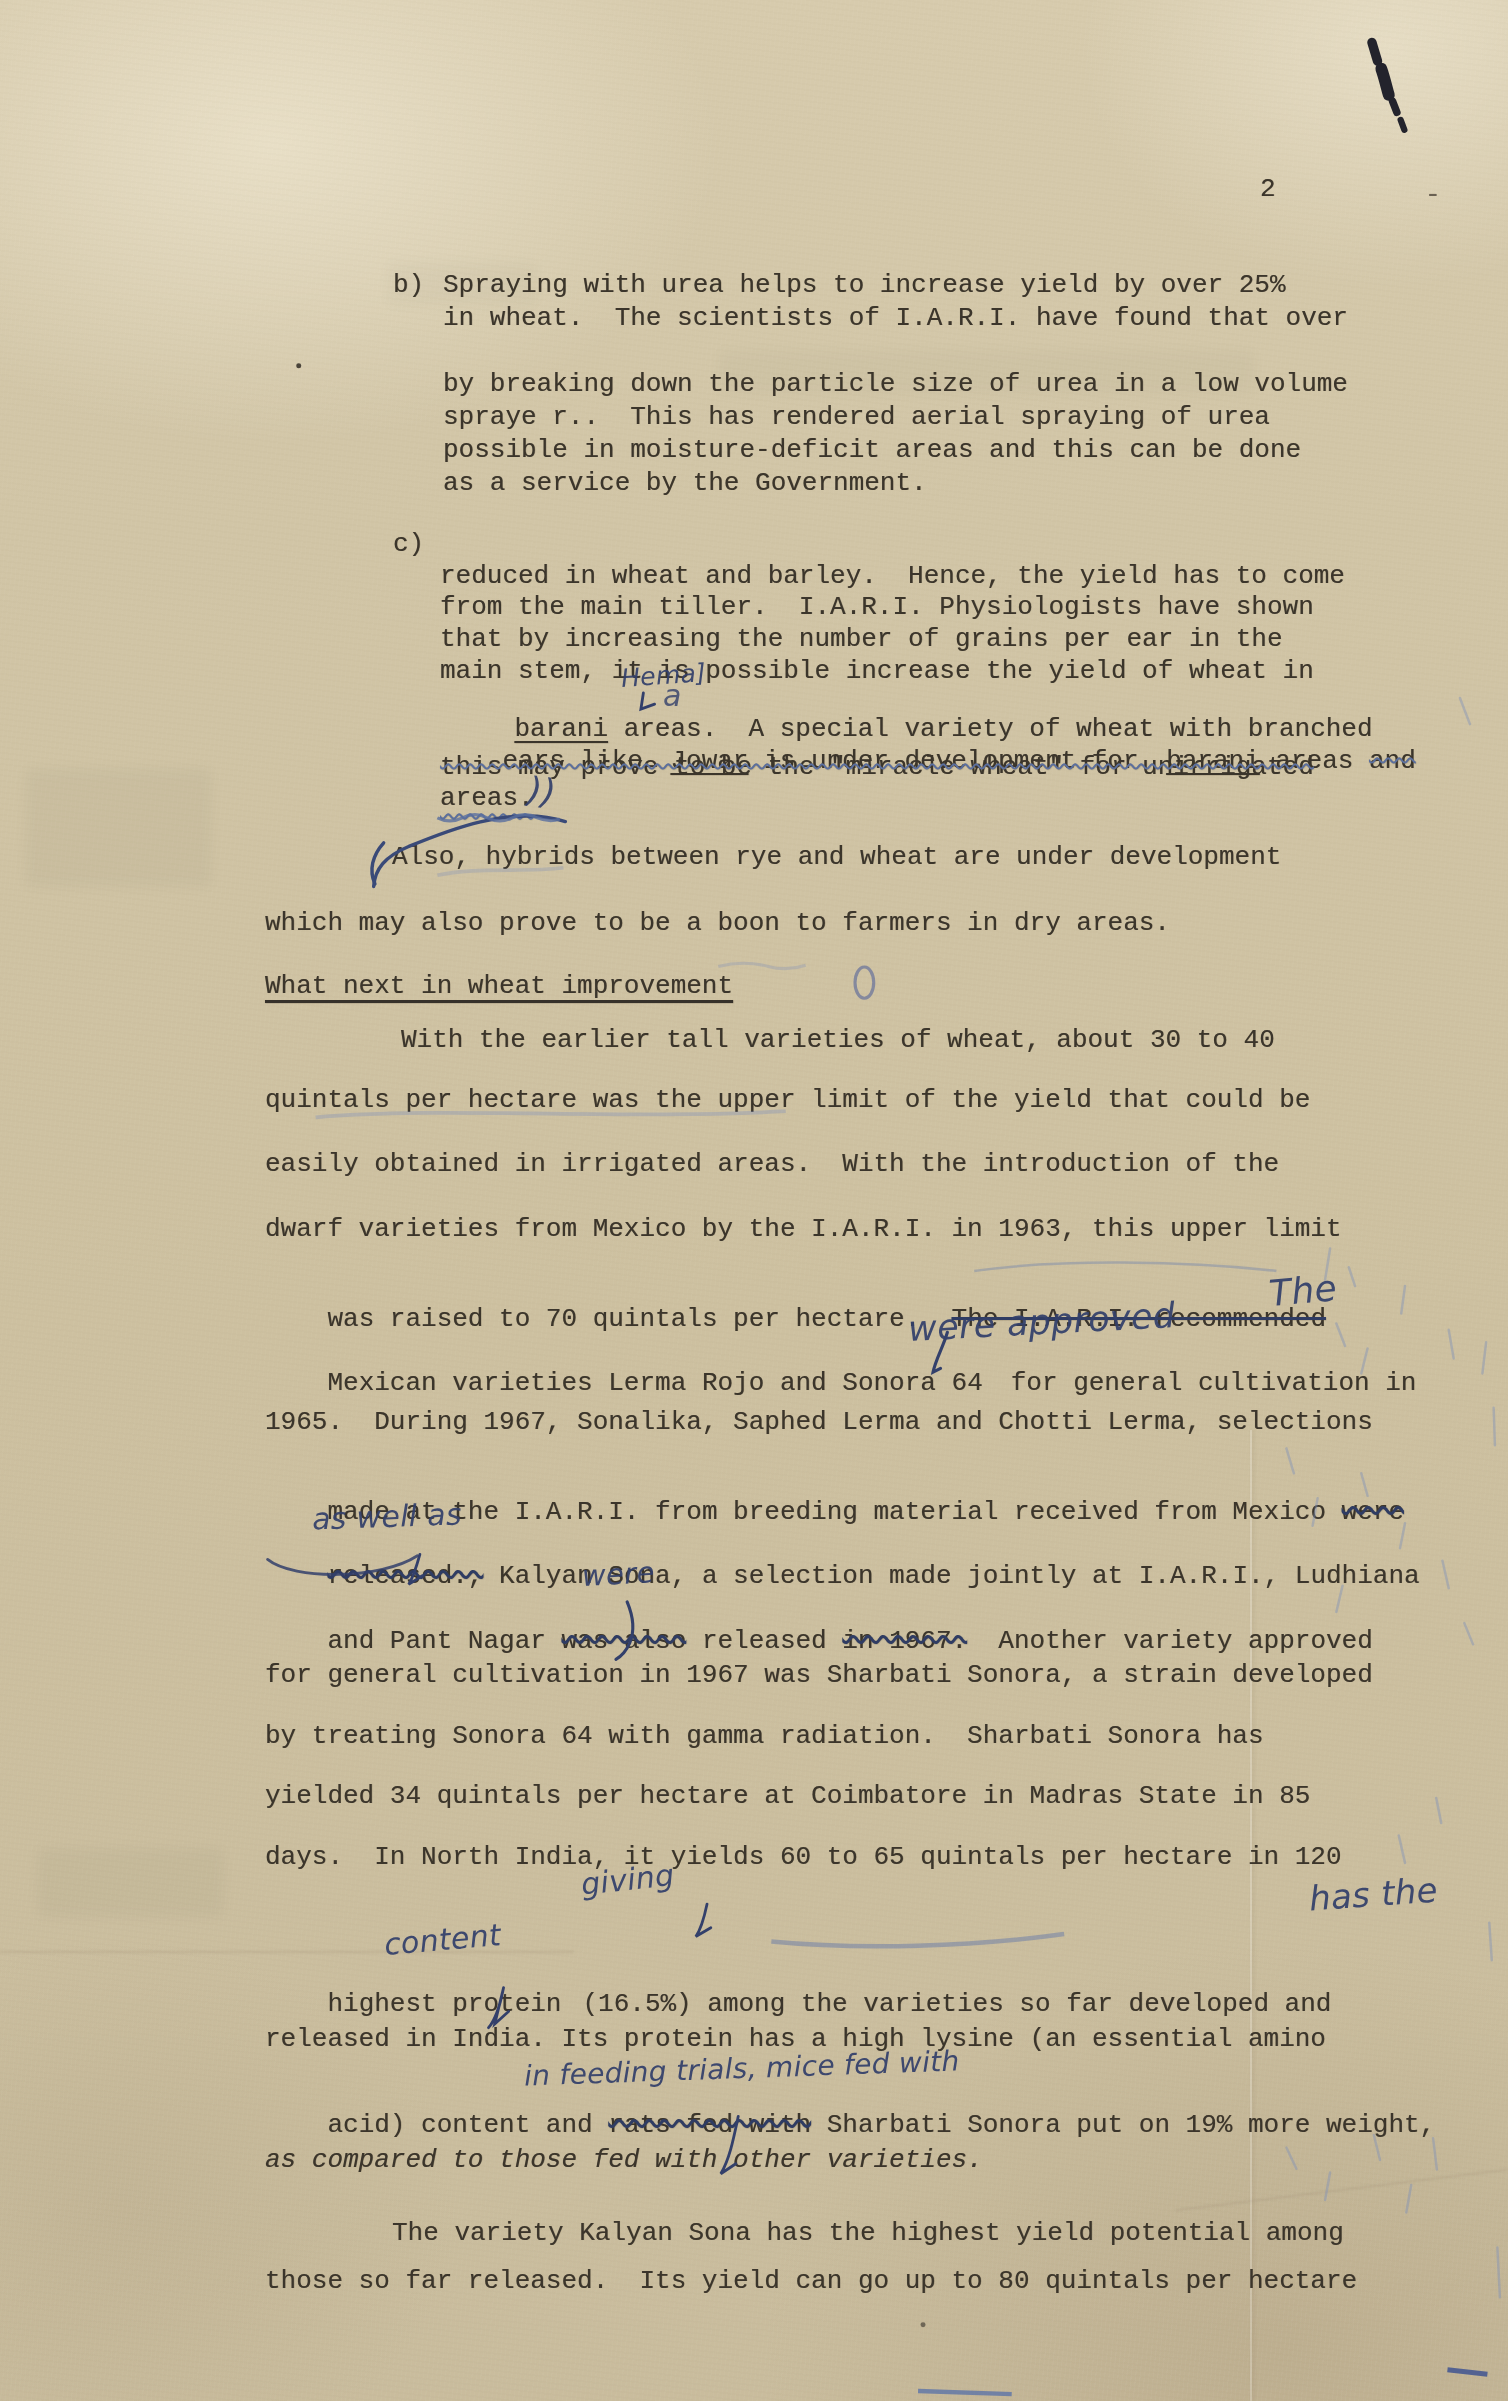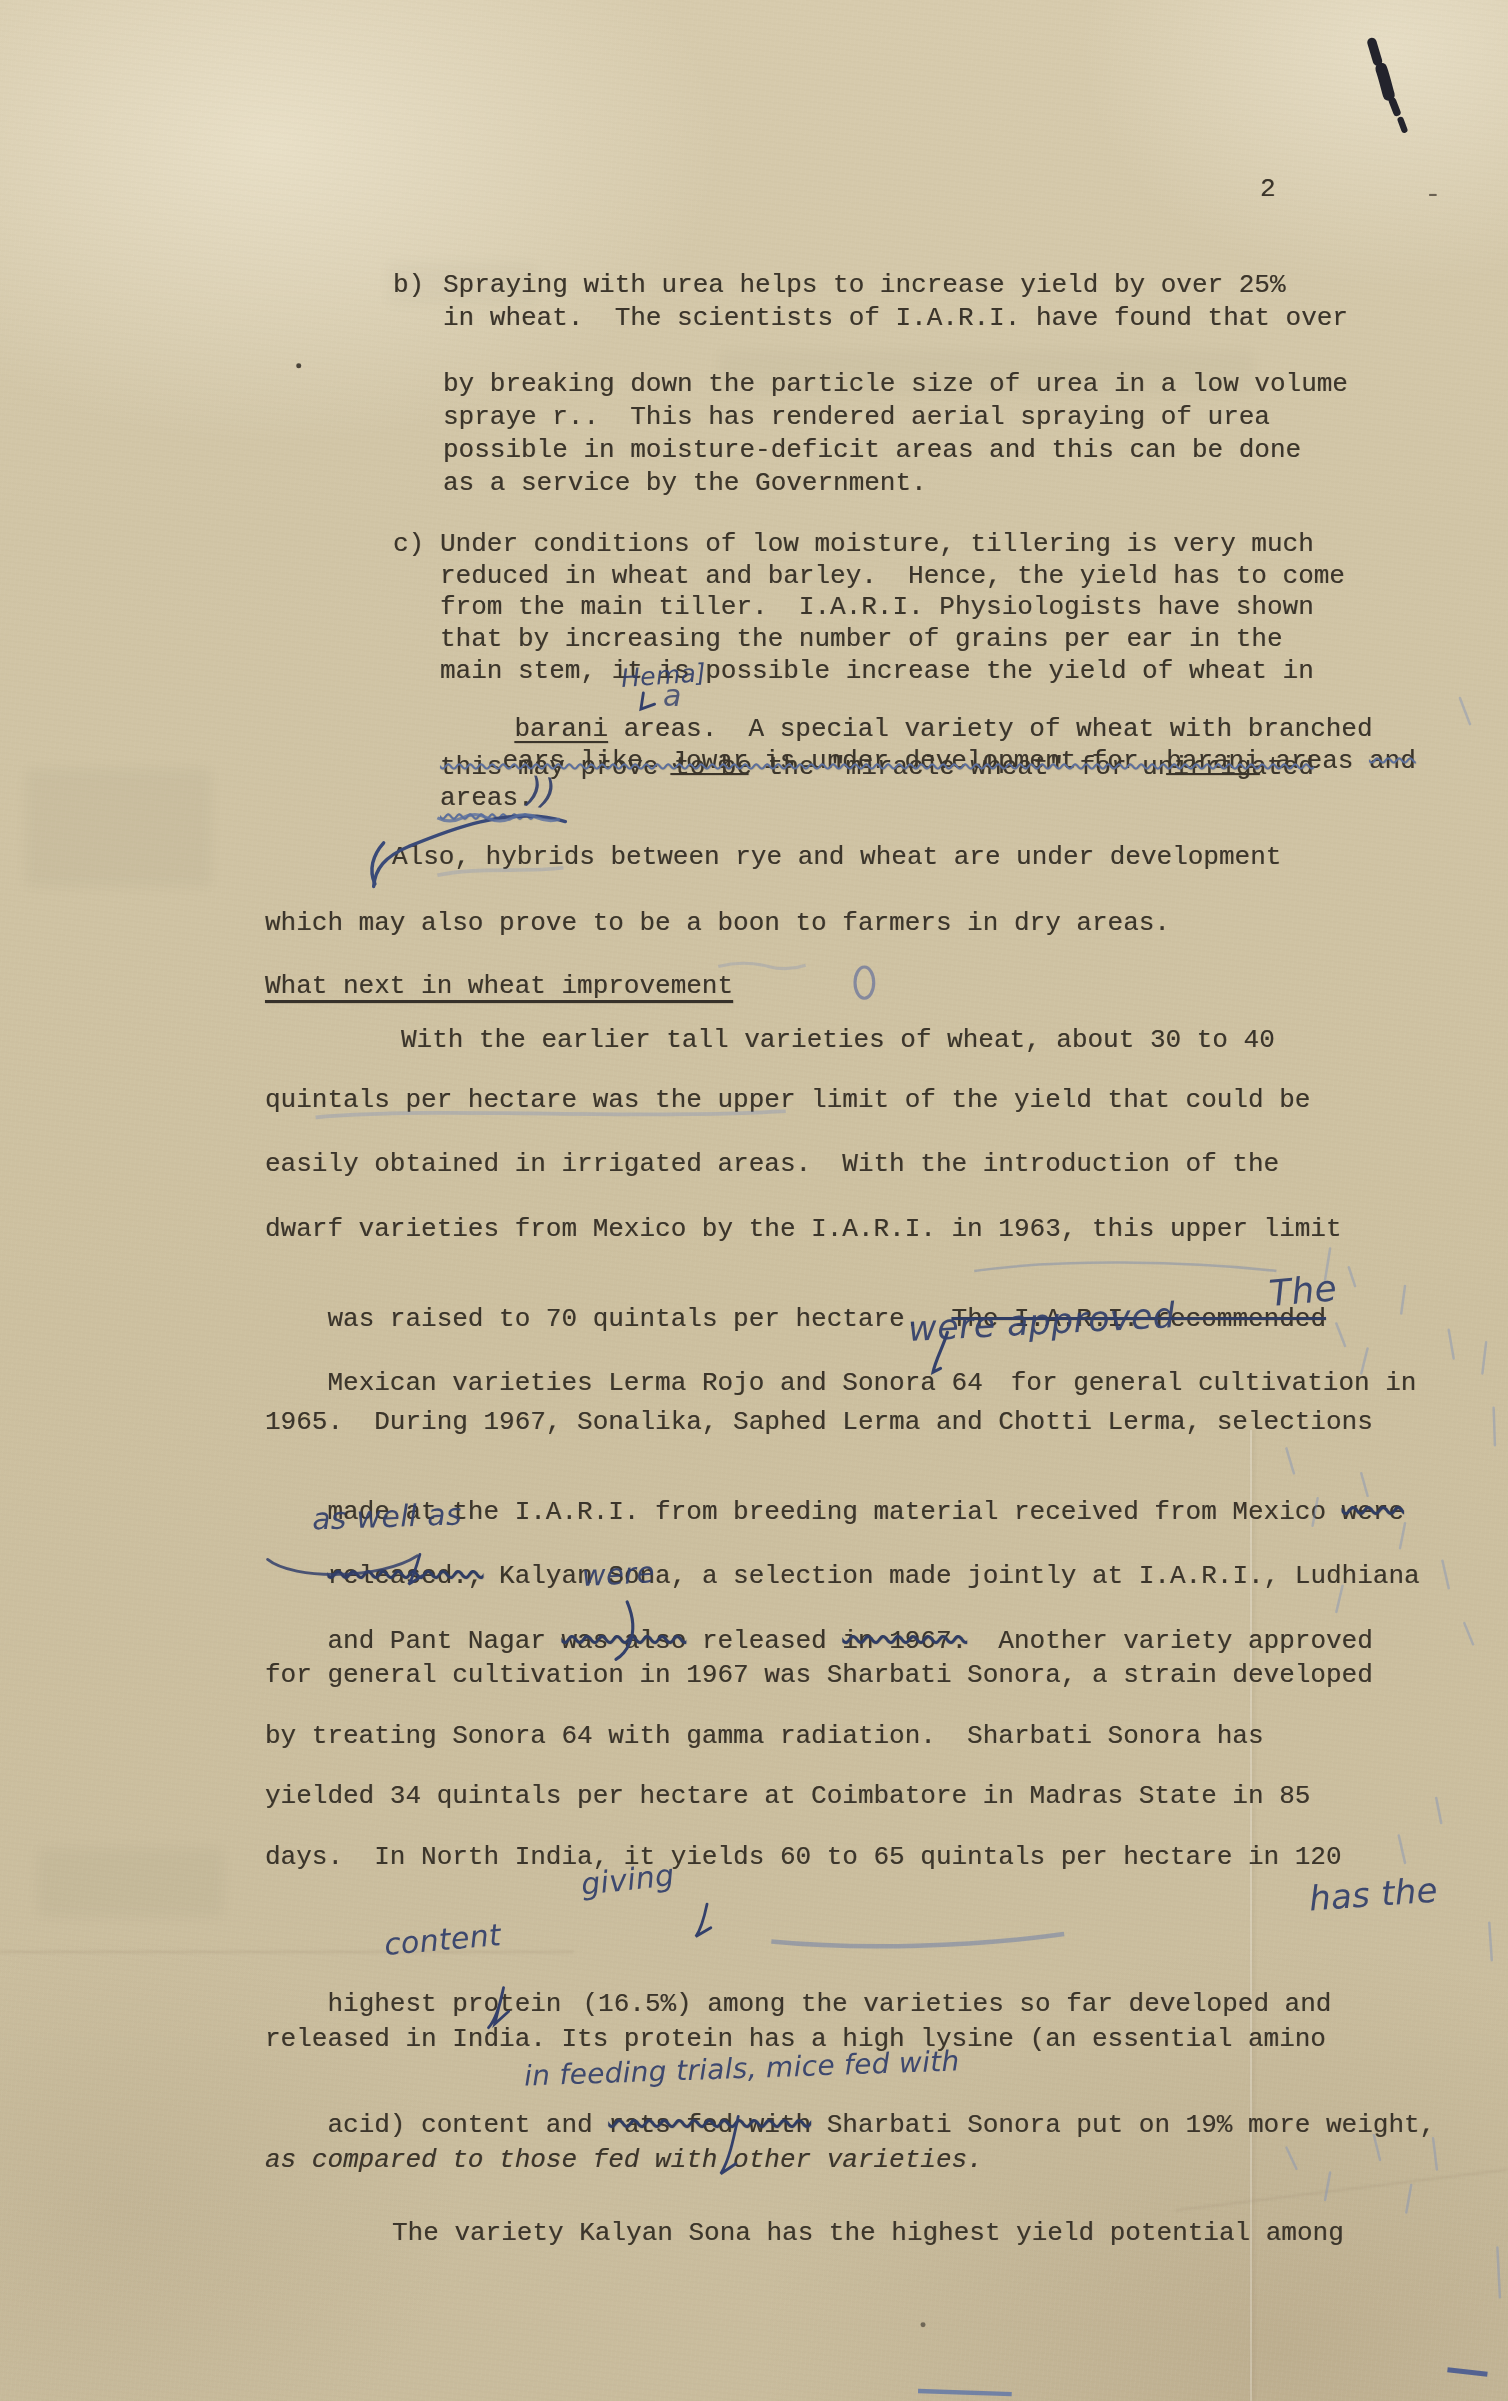--- a/index.html
+++ b/index.html
@@ -53,21 +53,20 @@
 
   <div class="tl" style="left:393px;top:272px;">b)</div>
   <div class="tl" style="left:443px;top:272px;">Spraying with urea helps to increase yield by over 25%</div>
   <div class="tl" style="left:443px;top:305px;">in wheat.  The scientists of I.A.R.I. have found that over</div>
   <div class="tl" style="left:443px;top:371px;">by breaking down the particle size of urea in a low volume</div>
   <div class="tl" style="left:443px;top:404px;">spraye r..  This has rendered aerial spraying of urea</div>
   <div class="tl" style="left:443px;top:437px;">possible in moisture-deficit areas and this can be done</div>
   <div class="tl" style="left:443px;top:470px;">as a service by the Government.</div>
 
   <div class="tl" style="left:393px;top:531px;">c)</div>
-  <div class="tl" style="left:440px;top:531px;">Under conditions of low moisture, tillering is very much</div>
   <div class="tl" style="left:440px;top:563px;">reduced in wheat and barley.  Hence, the yield has to come</div>
   <div class="tl" style="left:440px;top:594px;">from the main tiller.  I.A.R.I. Physiologists have shown</div>
   <div class="tl" style="left:440px;top:626px;text-align:center;">that by increasing the number of grains per ear in the</div>
   <div class="tl" style="left:440px;top:658px;">main stem, it is possible increase the yield of wheat in</div>
   <div class="tl" style="left:440px;top:690px;">
     <span class="u">barani</span><span> areas.</span><span>  A special variety of wheat with branched</span>
   </div>
   <div class="tl" style="left:440px;top:722px;">
     <span>ears like </span><span class="u">Jowar</span><span> is under development for </span><span class="u">barani</span><span> areas </span><span class="st-blue">and</span>
   </div>
@@ -108,20 +107,21 @@
   <div class="tl" style="left:265px;top:1844px;">days.  In North India, it yields 60 to 65 quintals per hectare in 120</div>
   <div class="tl" style="left:265px;top:1965px;">
     <span>highest protein</span><span class="gap34"></span><span>(16.5%) among the varieties so far developed and</span>
   </div>
   <div class="tl" style="left:265px;top:2026px;">released in India. Its protein has a high lysine (an essential amino</div>
   <div class="tl" style="left:265px;top:2086px;">
     <span>acid) content and </span><span class="st-pen2">rats fed with</span><span> Sharbati Sonora put on 19% more weight,</span>
   </div>
   <div class="tl" style="left:265px;top:2147px;font-style:italic;">as compared to those fed with other varieties.</div>
   <div class="tl" style="left:392px;top:2207px;margin-top:13px;">The variety Kalyan Sona has the highest yield potential among</div>
+  <div class="tl" style="left:265px;top:2268px;">those so far released.  Its yield can go up to 80 quintals per hectare</div>
 
   <div class="hw" style="left:908px;top:1302px;font-size:35px;transform:rotate(-3deg);">were approved</div>
   <div class="hw" style="left:1269px;top:1270px;font-size:36px;transform:rotate(-5deg);">The</div>
   <div class="hw" style="left:312px;top:1499px;font-size:30px;transform:rotate(-2deg);">as well as</div>
   <div class="hw" style="left:582px;top:1557px;font-size:29px;transform:rotate(-3deg);">were</div>
   <div class="hw" style="left:581px;top:1862px;font-size:30px;transform:rotate(-6deg);">giving</div>
   <div class="hw" style="left:1309px;top:1874px;font-size:34px;transform:rotate(-4deg);">has the</div>
   <div class="hw" style="left:384px;top:1922px;font-size:30px;transform:rotate(-5deg);">content</div>
   <div class="hw" style="left:524px;top:2052px;font-size:28px;transform:rotate(-2deg);">in feeding trials, mice fed with</div>
 

